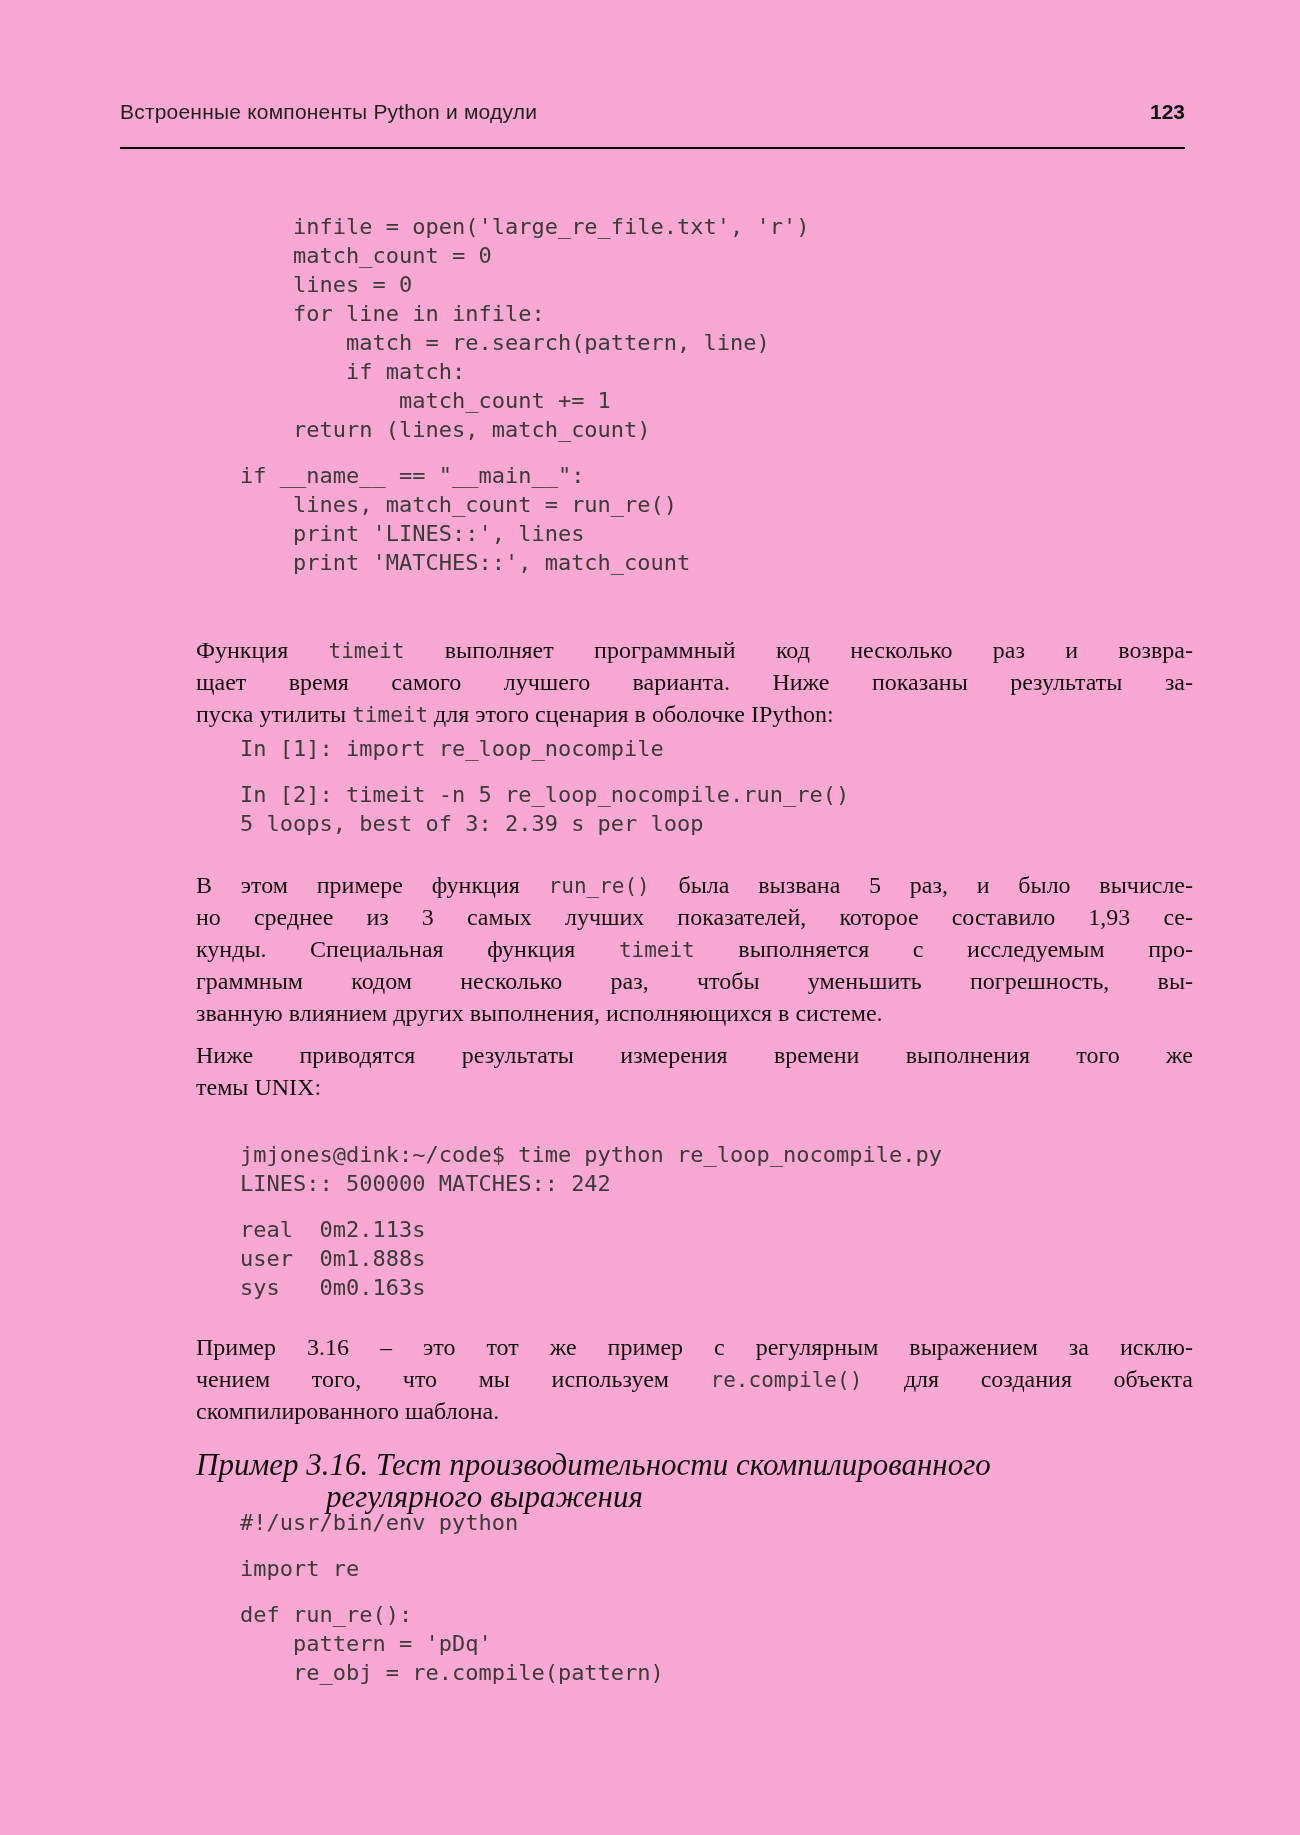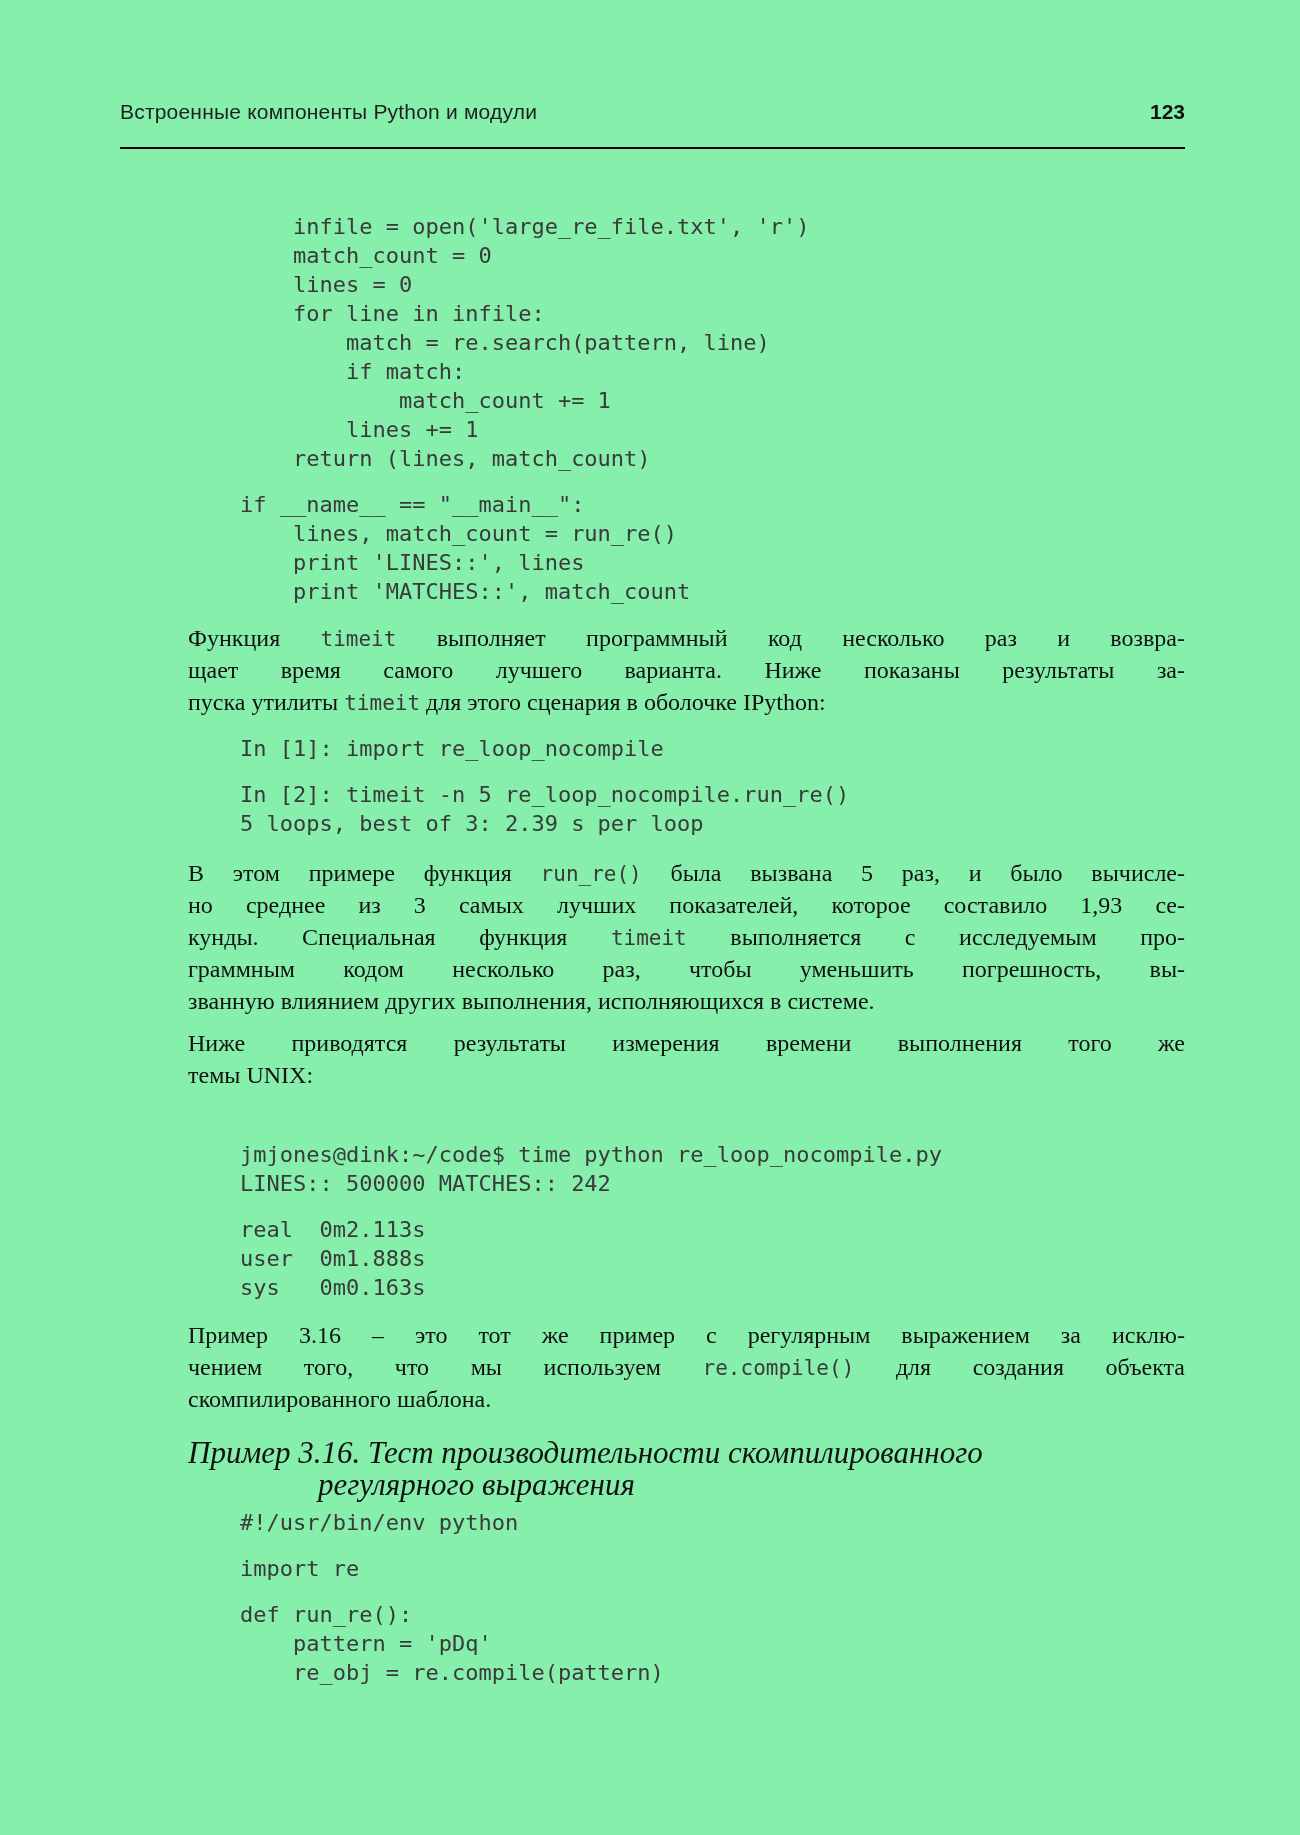--- a/index.html
+++ b/index.html
@@ -5,21 +5,21 @@
   html, body { margin: 0; padding: 0; }
   body {
     width: 1300px; height: 1835px;
     background: #ffffff;
     font-family: "Liberation Serif", serif;
     color: #111111;
   }
   .page {
     position: absolute; left: 0; top: 0;
     width: 1300px; height: 1835px;
-    background: #86efac; overflow: hidden;
+    background: #f9a8d4; overflow: hidden;
   }
   
   .header {
     position: absolute; left: 120px; top: 100px; width: 1065px;
     display: flex; justify-content: space-between; align-items: baseline;
   }
   .header-title {
     font-family: "Liberation Sans", sans-serif;
     font-size: 21px; color: #1f1f1f; letter-spacing: 0.2px;
   }
@@ -33,21 +33,21 @@
   }
   
   .block { position: absolute; }
   .block.code { left: 240px; width: 980px; color: #3a3a3a; }
   .code-line {
     font-family: "DejaVu Sans Mono", monospace;
     font-size: 22px; line-height: 29px; height: 29px;
     white-space: pre;
   }
   .code-line.blank { height: 17px; }
-  .block.para, .block.caption { left: 188px; width: 997px; }
+  .block.para, .block.caption { left: 196px; width: 997px; margin-top: 12px; }
   .text-line {
     font-size: 24px; line-height: 32px; height: 32px;
     white-space: nowrap;
   }
   .para .text-line {
     text-align: justify; text-align-last: justify;
     white-space: normal;
   }
   .para .text-line.last { text-align-last: left; }
   .mono {
@@ -70,21 +70,20 @@
   <div class="header-rule"></div>
 
   <div class="block code" style="top:212px">
       <div class="code-line">    infile = open('large_re_file.txt', 'r')</div>
       <div class="code-line">    match_count = 0</div>
       <div class="code-line">    lines = 0</div>
       <div class="code-line">    for line in infile:</div>
       <div class="code-line">        match = re.search(pattern, line)</div>
       <div class="code-line">        if match:</div>
       <div class="code-line">            match_count += 1</div>
-      <div class="code-line">        lines += 1</div>
       <div class="code-line">    return (lines, match_count)</div>
       <div class="code-line blank"></div>
       <div class="code-line">if __name__ == "__main__":</div>
       <div class="code-line">    lines, match_count = run_re()</div>
       <div class="code-line">    print 'LINES::', lines</div>
       <div class="code-line">    print 'MATCHES::', match_count</div>
     </div>
   <div class="block para" style="top:622px">
       <div class="text-line"><span>Функция </span><span class="mono">timeit</span><span> выполняет программный код несколько раз и возвра-</span></div>
       <div class="text-line"><span>щает время самого лучшего варианта. Ниже показаны результаты за-</span></div>

